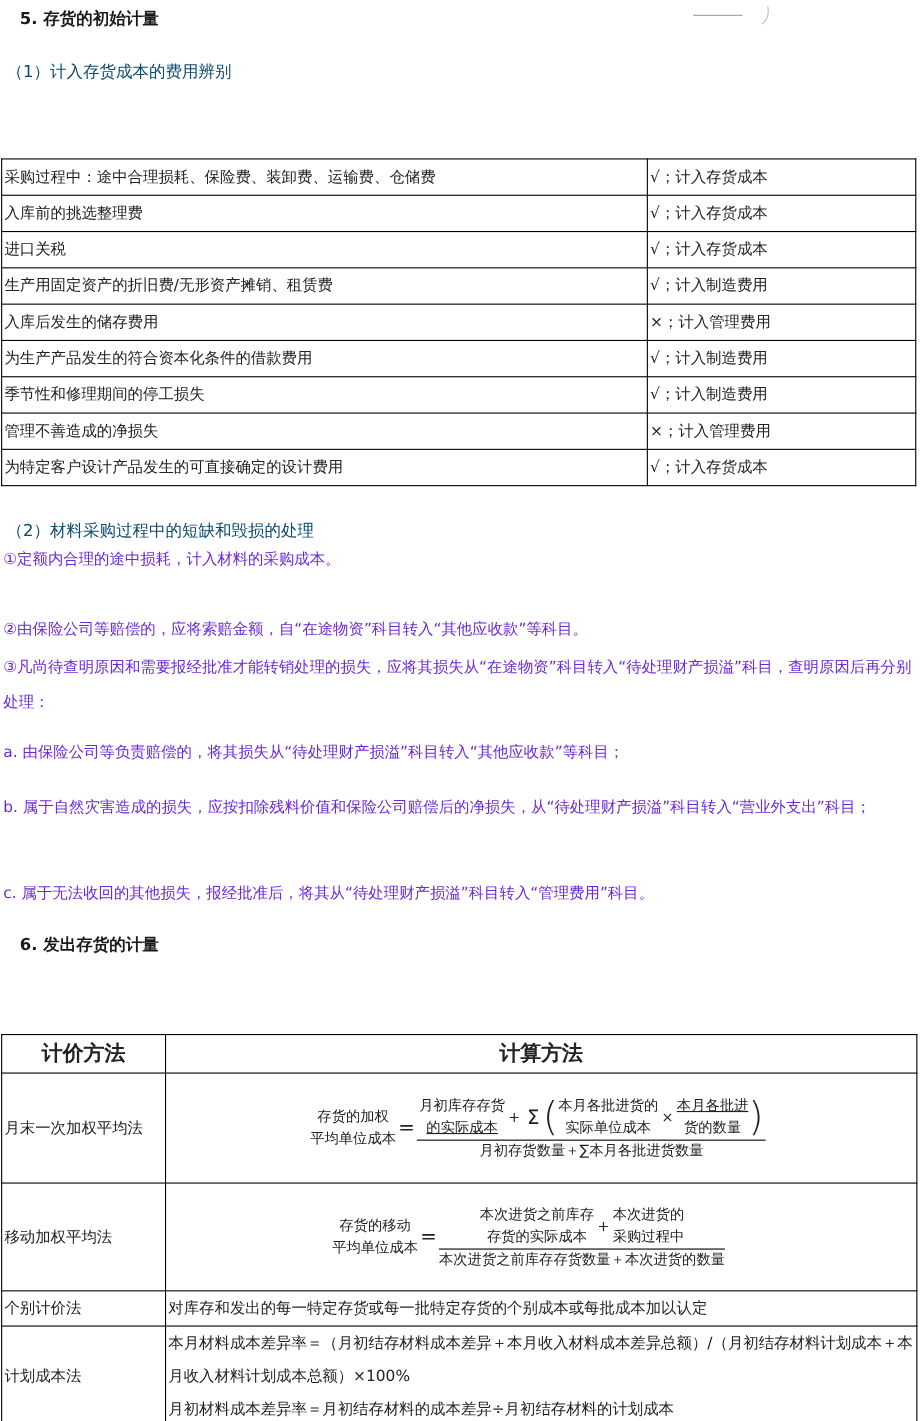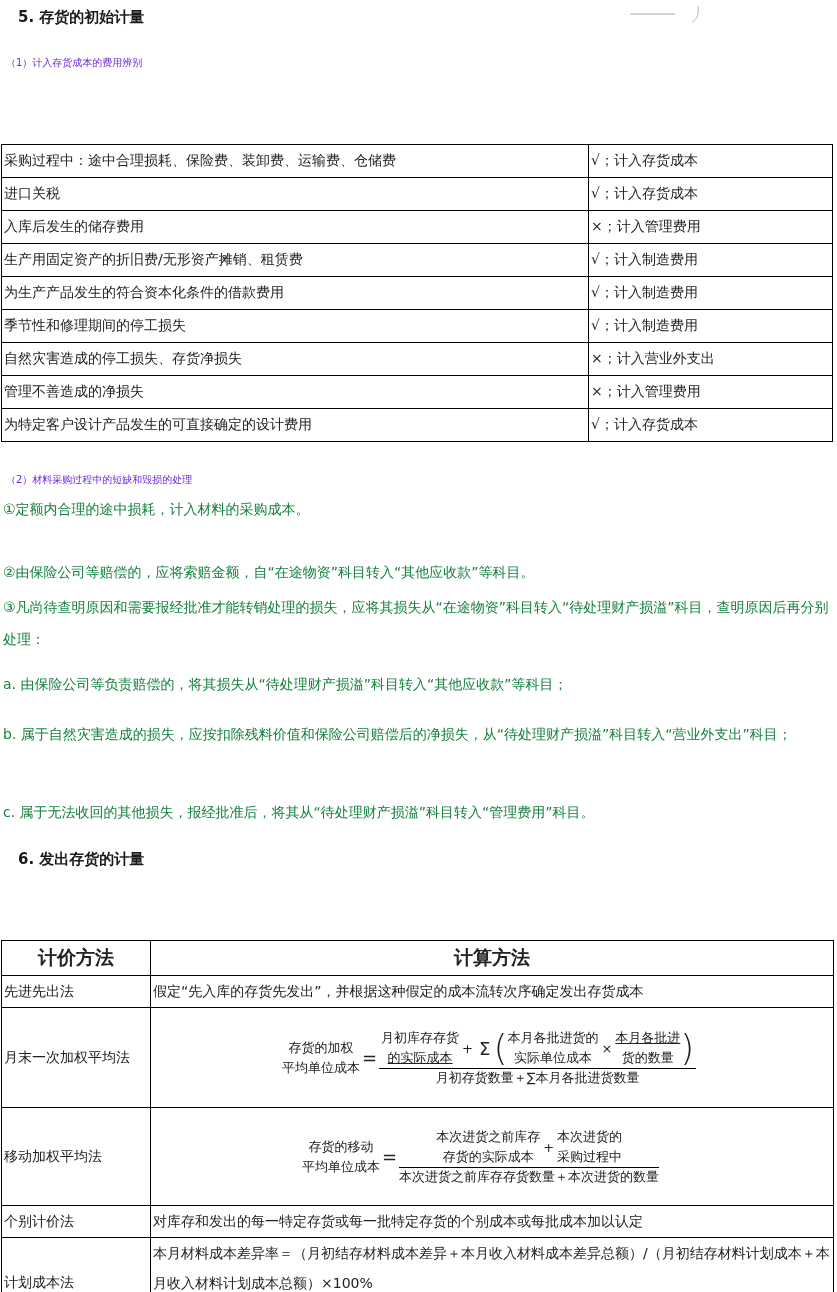--- a/index.html
+++ b/index.html
@@ -3,22 +3,22 @@
 <meta charset="utf-8">
 <style>
   html, body { margin: 0; padding: 0; background: #ffffff; }
   body {
     width: 837px; height: 1292px; position: relative; overflow: hidden;
     font-family: "DejaVu Sans", "Liberation Sans", sans-serif;
     color: #1a1a1a; font-size: 14px;
   }
   .abs { position: absolute; }
   .h-title { font-weight: bold; font-size: 15px; left: 18px; white-space: nowrap; }
-  .sub { left: 6px; font-size: 10px; color: #6d28d9; white-space: nowrap; }
-  .para { left: 3px; font-size: 14px; color: #15803d; line-height: 28px; width: 828px; }
+  .sub { left: 6px; font-size: 15px; color: #0c4a6e; white-space: nowrap; }
+  .para { left: 3px; font-size: 14px; color: #6d28d9; line-height: 28px; width: 828px; }
   table { border-collapse: collapse; position: absolute; margin-top: 48px; }
   td, th { border: 1px solid #000; padding: 0 2px; font-size: 14px; color: #222; font-weight: normal; }
   #t1 { left: 1px; top: 96px; width: 832px; }
   #t1 td { height: 32px; }
   #t1 td.c1 { width: 582px; }
   #t2 { left: 1px; top: 892px; width: 833px; }
   #t2 th { font-weight: bold; height: 34px; text-align: center; font-size: 19px; }
   #t2 td.m { width: 144px; }
   .formula { position: relative; margin: 0 auto; font-size: 13px; }
   .frac { display: inline-block; vertical-align: middle; text-align: center; }
@@ -38,42 +38,42 @@
 <div class="abs h-title" style="top:8px;">5. 存货的初始计量</div>
 <div class="abs sub" style="top:56px;">（1）计入存货成本的费用辨别</div>
 
 <table id="t1">
   <tbody id="t1body">
       <tr>
         <td class="c1">采购过程中：途中合理损耗、保险费、装卸费、运输费、仓储费</td>
         <td>√；计入存货成本</td>
       </tr>
       <tr>
+        <td class="c1">入库前的挑选整理费</td>
+        <td>√；计入存货成本</td>
+      </tr>
+      <tr>
         <td class="c1">进口关税</td>
         <td>√；计入存货成本</td>
       </tr>
       <tr>
+        <td class="c1">生产用固定资产的折旧费/无形资产摊销、租赁费</td>
+        <td>√；计入制造费用</td>
+      </tr>
+      <tr>
         <td class="c1">入库后发生的储存费用</td>
         <td>×；计入管理费用</td>
-      </tr>
-      <tr>
-        <td class="c1">生产用固定资产的折旧费/无形资产摊销、租赁费</td>
-        <td>√；计入制造费用</td>
       </tr>
       <tr>
         <td class="c1">为生产产品发生的符合资本化条件的借款费用</td>
         <td>√；计入制造费用</td>
       </tr>
       <tr>
         <td class="c1">季节性和修理期间的停工损失</td>
         <td>√；计入制造费用</td>
-      </tr>
-      <tr>
-        <td class="c1">自然灾害造成的停工损失、存货净损失</td>
-        <td>×；计入营业外支出</td>
       </tr>
       <tr>
         <td class="c1">管理不善造成的净损失</td>
         <td>×；计入管理费用</td>
       </tr>
       <tr>
         <td class="c1">为特定客户设计产品发生的可直接确定的设计费用</td>
         <td>√；计入存货成本</td>
       </tr>
     </tbody>
@@ -90,24 +90,20 @@
 <div class="abs h-title" style="top:850px;">6. 发出存货的计量</div>
 
 <table id="t2">
   <thead>
     <tr>
       <th class="m">计价方法</th>
       <th>计算方法</th>
     </tr>
   </thead>
   <tbody>
-    <tr style="height:32px;">
-      <td class="m">先进先出法</td>
-      <td>假定“先入库的存货先发出”，并根据这种假定的成本流转次序确定发出存货成本</td>
-    </tr>
     <tr style="height:100px;">
       <td class="m">月末一次加权平均法</td>
       <td>
         <div class="formula" style="width:420px;">
           <span class="lhs">
             <div>存货的加权</div>
             <div>平均单位成本</div>
           </span><span class="eq">=</span><span class="frac">
             <div class="num">
               <span class="stack">

